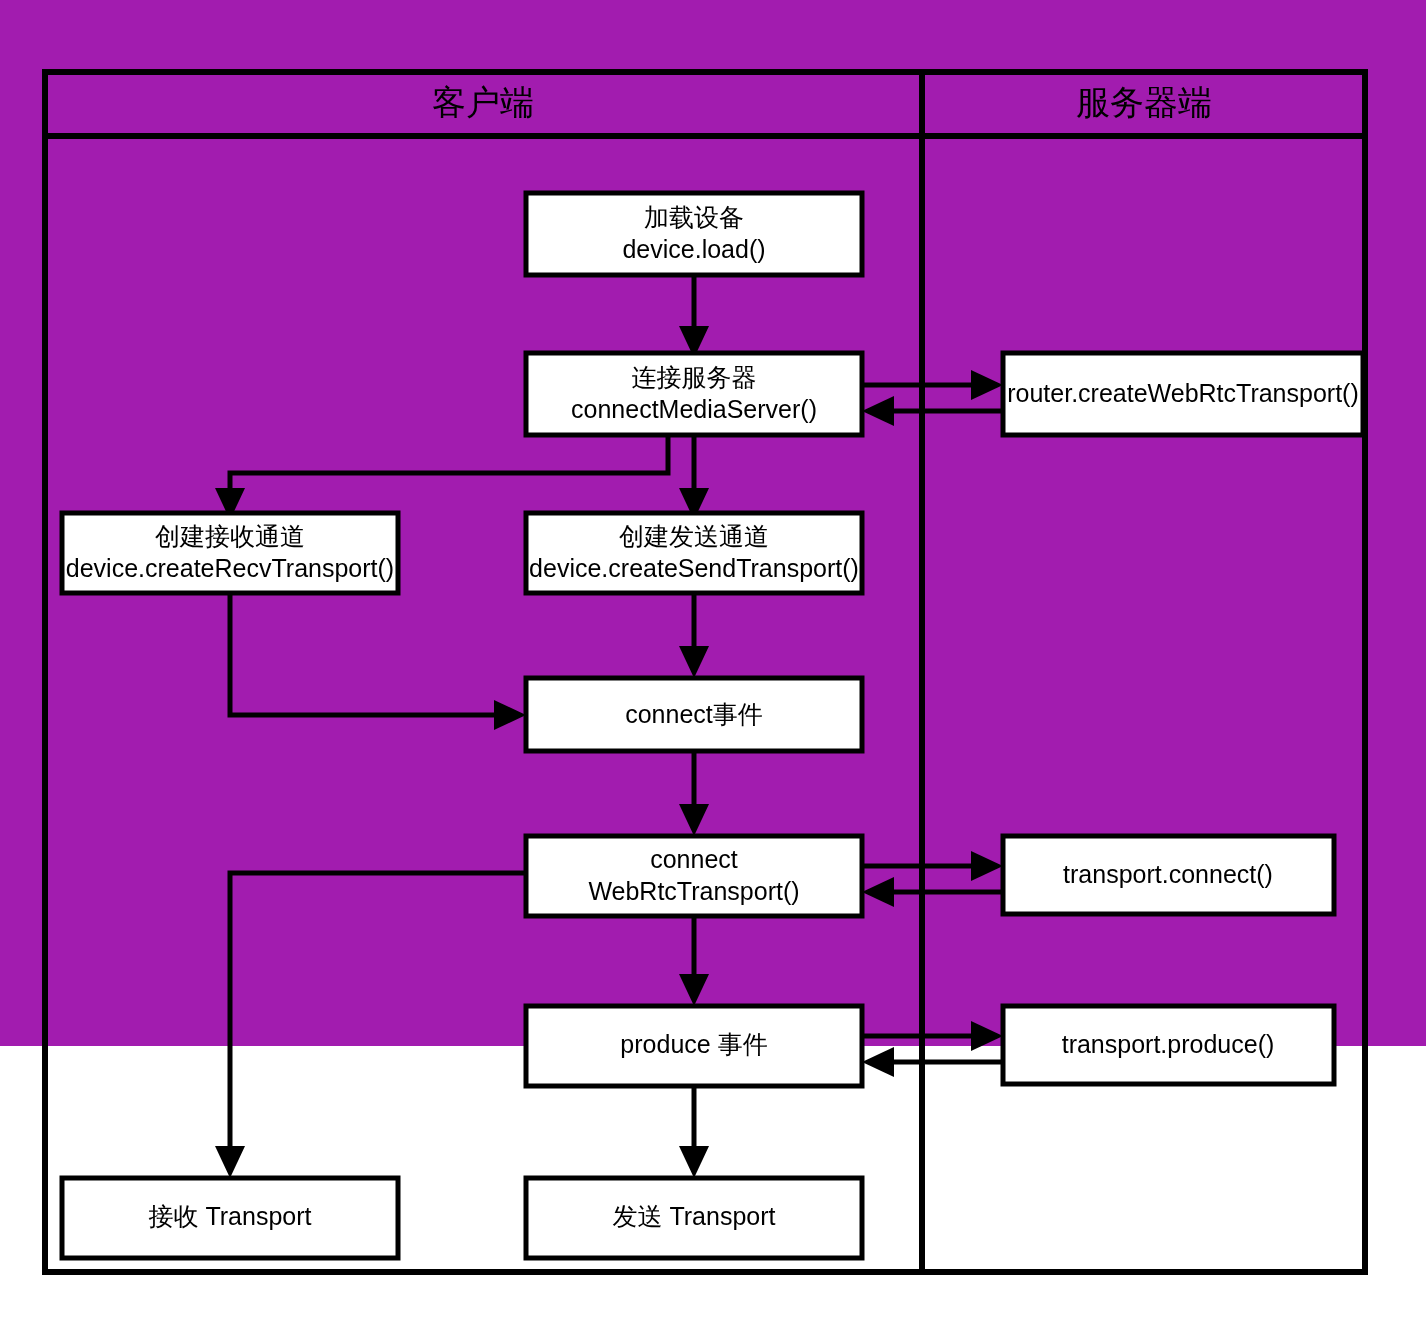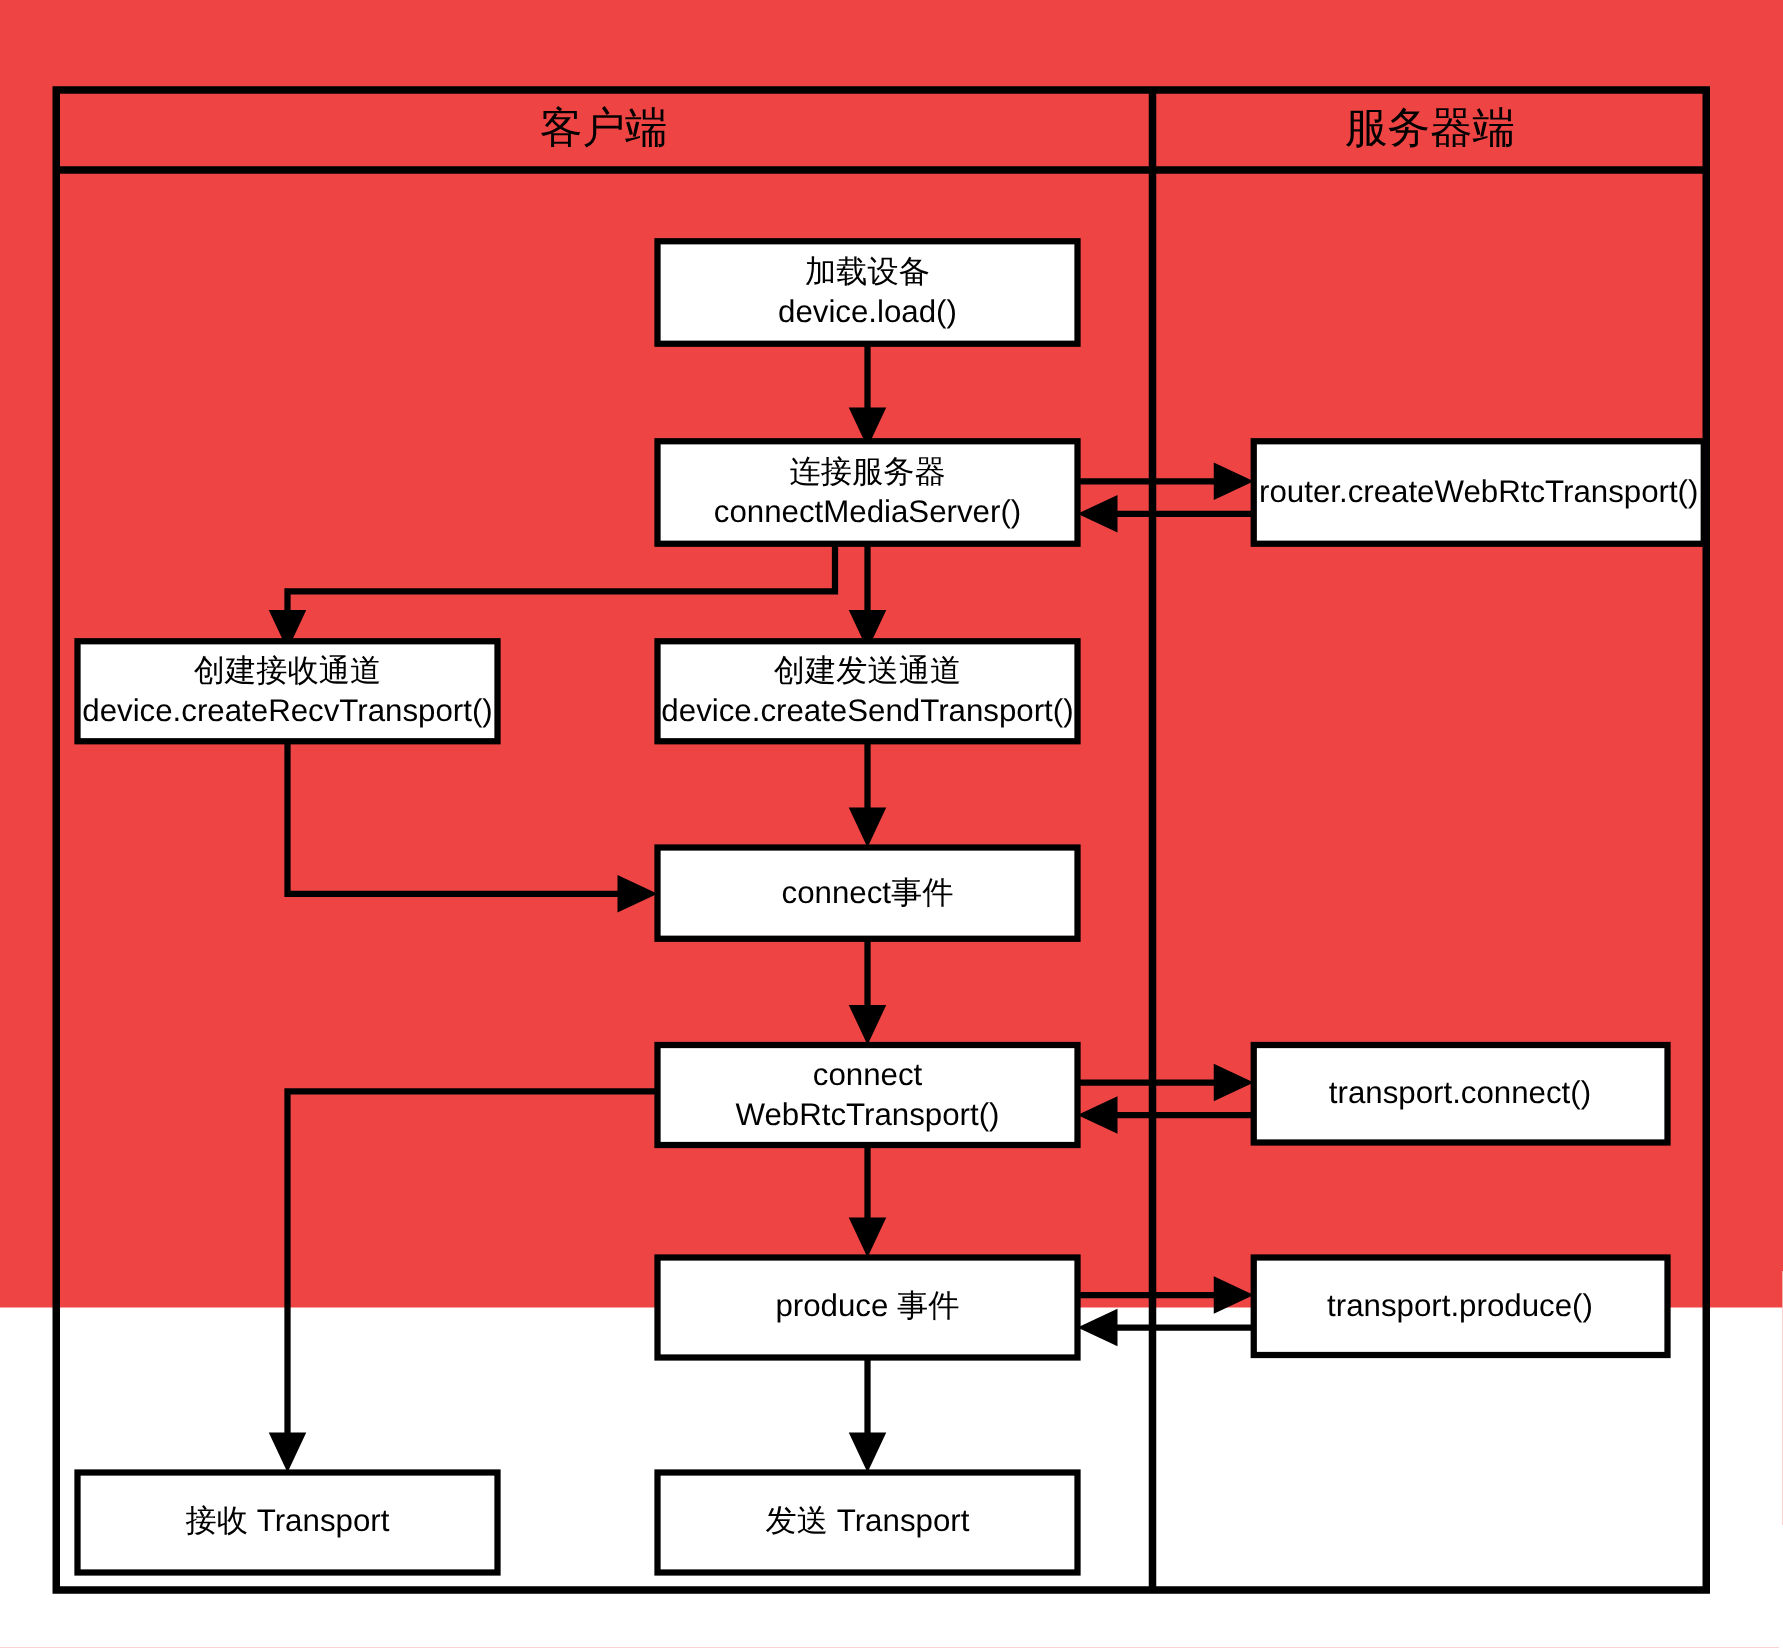--- a/index.html
+++ b/index.html
@@ -10,21 +10,21 @@
   body {
     width: 1426px;
     height: 1318px;
     font-family: "Liberation Sans", "DejaVu Sans", sans-serif;
     overflow: hidden;
   }
   #diagram-root {
     position: relative;
     width: 1426px;
     height: 1046px;
-    background: #ef4444;
+    background: #a21caf;
   }
   svg#flow {
     display: block;
     width: 1426px;
     height: 1318px;
   }
   .frame-rect {
     fill: none;
     stroke: #000000;
     stroke-width: 6;

